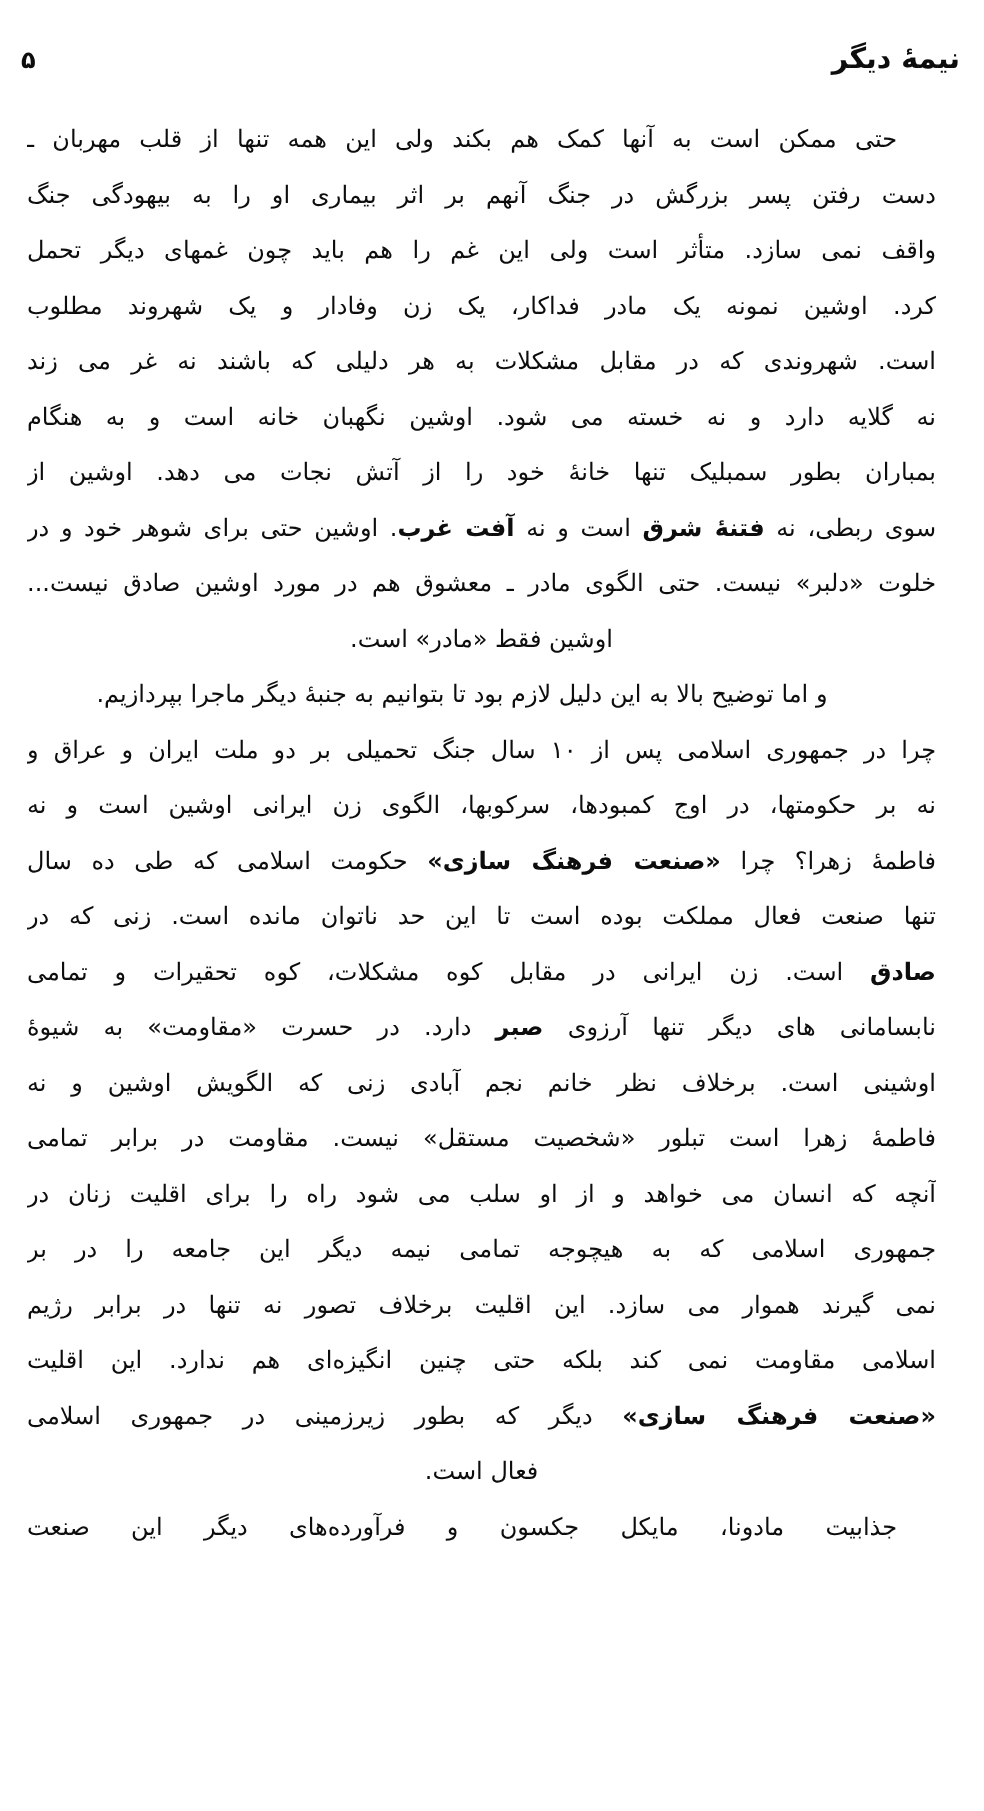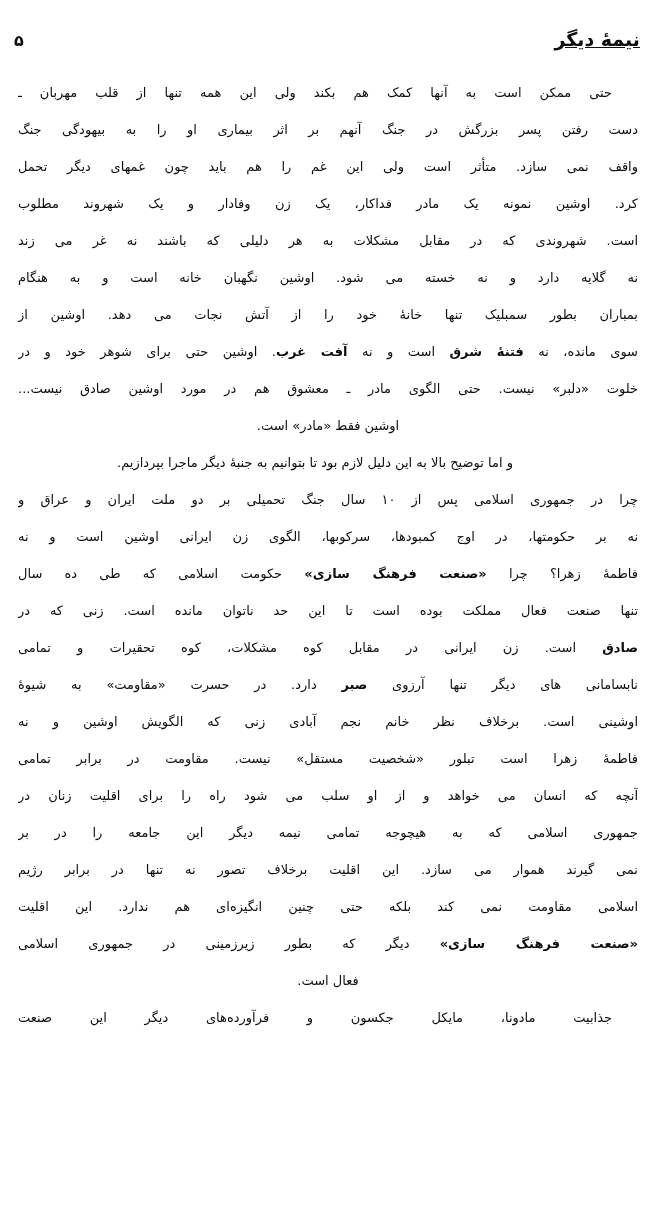--- a/index.html
+++ b/index.html
@@ -16,25 +16,25 @@
     overflow: hidden;
   }
   .page-header {
     display: flex;
     justify-content: space-between;
     align-items: baseline;
     padding: 28px 16px 0 14px;
     font-size: 19px;
     font-weight: bold;
   }
-  .page-header .page-title { letter-spacing: 0; text-decoration: underline; }
+  .page-header .page-title { letter-spacing: 0; }
   .page-header .page-number { font-size: 16px; }
   .text-body {
-    padding: 24px 18px 0 18px;
-    font-size: 13px;
+    padding: 24px 32px 0 18px;
+    font-size: 16px;
   }
   .line {
     height: 37px;
     line-height: 37px;
     text-align: center;
     white-space: nowrap;
     overflow: hidden;
   }
   .line.j {
     white-space: normal;
@@ -54,21 +54,21 @@
     <span class="page-number">۵</span>
   </div>
   <div class="text-body">
       <div class="line j ind"><span>حتی ممکن است به آنها کمک هم بکند ولی این همه تنها از قلب مهربان ـ</span></div>
       <div class="line j"><span>دست رفتن پسر بزرگش در جنگ آنهم بر اثر بیماری او را به بیهودگی جنگ</span></div>
       <div class="line j"><span>واقف نمی سازد. متأثر است ولی این غم را هم باید چون غمهای دیگر تحمل</span></div>
       <div class="line j"><span>کرد. اوشین نمونه یک مادر فداکار، یک زن وفادار و یک شهروند مطلوب</span></div>
       <div class="line j"><span>است. شهروندی که در مقابل مشکلات به هر دلیلی که باشند نه غر می زند</span></div>
       <div class="line j"><span>نه گلایه دارد و نه خسته می شود. اوشین نگهبان خانه است و به هنگام</span></div>
       <div class="line j"><span>بمباران بطور سمبلیک تنها خانهٔ خود را از آتش نجات می دهد. اوشین از</span></div>
-      <div class="line j"><span>سوی مانده، نه </span><span class="b">فتنهٔ شرق</span><span> است و نه </span><span class="b">آفت غرب</span><span>. اوشین حتی برای شوهر خود و در</span></div>
+      <div class="line j"><span>سوی ربطی، نه </span><span class="b">فتنهٔ شرق</span><span> است و نه </span><span class="b">آفت غرب</span><span>. اوشین حتی برای شوهر خود و در</span></div>
       <div class="line j"><span>خلوت «دلبر» نیست. حتی الگوی مادر ـ معشوق هم در مورد اوشین صادق نیست...</span></div>
       <div class="line"><span>اوشین فقط «مادر» است.</span></div>
       <div class="line ind"><span>و اما توضیح بالا به این دلیل لازم بود تا بتوانیم به جنبهٔ دیگر ماجرا بپردازیم.</span></div>
       <div class="line j"><span>چرا در جمهوری اسلامی پس از ۱۰ سال جنگ تحمیلی بر دو ملت ایران و عراق و</span></div>
       <div class="line j"><span>نه بر حکومتها، در اوج کمبودها، سرکوبها، الگوی زن ایرانی اوشین است و نه</span></div>
       <div class="line j"><span>فاطمهٔ زهرا؟ چرا </span><span class="b">«صنعت فرهنگ سازی»</span><span> حکومت اسلامی که طی ده سال</span></div>
       <div class="line j"><span>تنها صنعت فعال مملکت بوده است تا این حد ناتوان مانده است. زنی که در</span></div>
       <div class="line j"><span class="b">صادق</span><span> است. زن ایرانی در مقابل کوه مشکلات، کوه تحقیرات و تمامی</span></div>
       <div class="line j"><span>نابسامانی های دیگر تنها آرزوی </span><span class="b">صبر</span><span> دارد. در حسرت «مقاومت» به شیوهٔ</span></div>
       <div class="line j"><span>اوشینی است. برخلاف نظر خانم نجم آبادی زنی که الگویش اوشین و نه</span></div>

